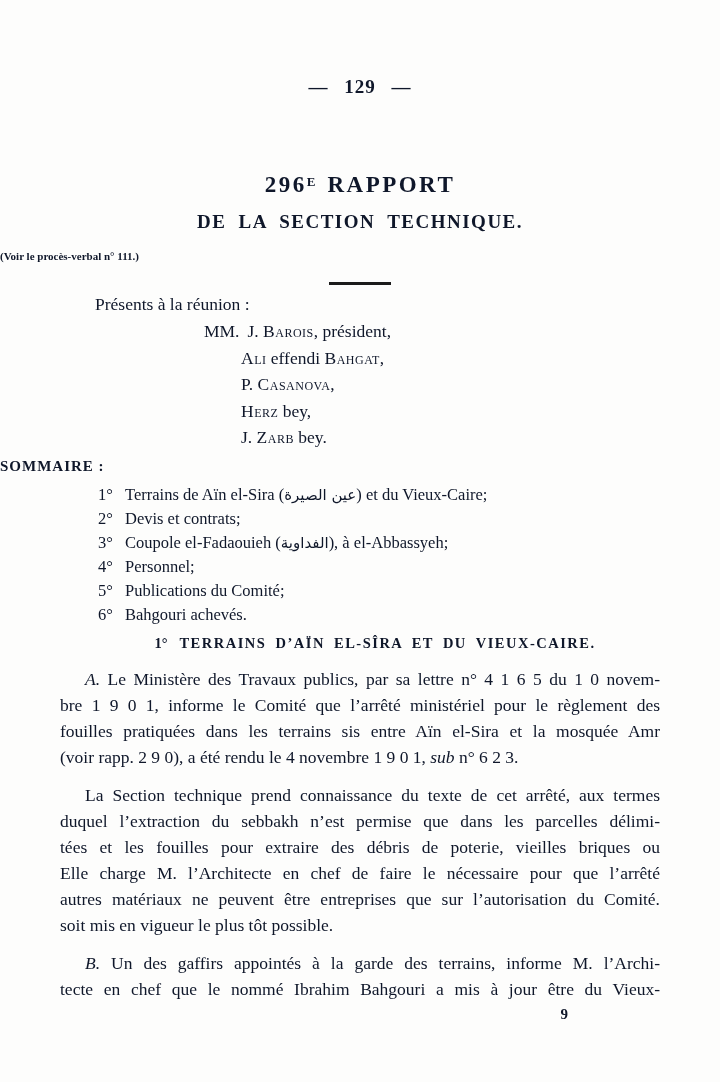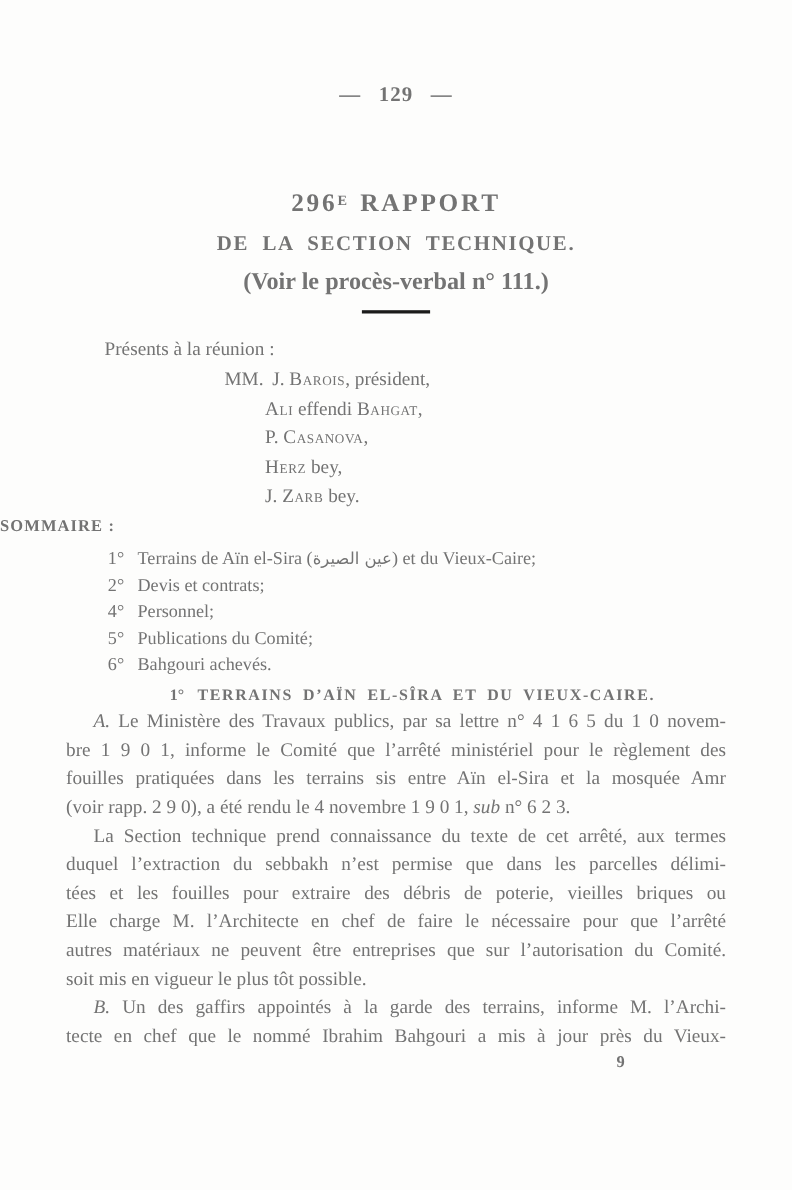--- a/index.html
+++ b/index.html
@@ -1,21 +1,21 @@
 <!DOCTYPE html>
 <html><head>
 <meta charset="utf-8">
 <style>
   html, body { margin: 0; padding: 0; background: #ffffff; }
   .page {
     position: relative;
     width: 720px;
     height: 1082px;
     background: #fdfdfc;
-    color: #737373;
+    color: #0f172a;
     font-family: "Liberation Serif", "DejaVu Serif", serif;
     overflow: hidden;
   }
   .folio {
     margin-top: 76px;
     text-align: center;
     font-size: 19px;
     font-weight: bold;
     letter-spacing: 1px;
     word-spacing: 10px;
@@ -41,32 +41,31 @@
     margin-top: 7px;
     text-align: center;
     font-size: 19px;
     font-weight: bold;
     letter-spacing: 1.5px;
     word-spacing: 6px;
     line-height: 24px;
   }
   .reference {
     margin-top: 11px;
-    text-align: center;
-    font-size: 22px;
+    font-size: 11px;
     font-weight: bold;
     line-height: 22px;
   }
   .rule {
     margin: 15px auto 0 auto;
     width: 62px;
     height: 3px;
     background: #1b1b1b;
   }
-  .attendees { margin-top: 19px; font-size: 17.5px; }
+  .attendees { margin-top: 6px; font-size: 17.5px; }
   .presents { padding-left: 95px; line-height: 27px; }
   .member-list { padding-left: 204px; }
   .member { line-height: 26.5px; }
   .member-rest { padding-left: 37px; }
   .mm { margin-right: 8px; }
   .sc { font-variant: small-caps; letter-spacing: 0.5px; }
   .sommaire-title {
     margin-top: 6px;
     font-size: 15px;
     font-weight: bold;
@@ -86,22 +85,22 @@
     text-align: center;
     font-size: 14.5px;
     font-weight: bold;
     letter-spacing: 1.5px;
     word-spacing: 4px;
     line-height: 19px;
     padding-left: 30px;
   }
   .sh-num { margin-right: 12px; letter-spacing: 0; }
   .bodytext { padding: 0 60px; font-size: 17.5px; }
-  .para { margin-top: 0; }
-  .para-a { margin-top: 0; }
+  .para { margin-top: 12px; }
+  .para-a { margin-top: 13px; }
   .line { line-height: 26px; text-align: justify; text-align-last: justify; }
   .line.last { text-align-last: left; }
   .line.ind { text-indent: 25px; }
   .it { font-style: italic; }
   .signature {
     margin-top: 2px;
     text-align: right;
     padding-right: 152px;
     font-size: 15px;
     font-weight: bold;
@@ -132,20 +131,21 @@
       <div class="member member-rest"><span class="sc">Herz</span><span> bey,</span></div>
       <div class="member member-rest"><span>J. </span><span class="sc">Zarb</span><span> bey.</span></div>
     </div>
   </div>
 
   <div class="sommaire-title">SOMMAIRE :</div>
 
   <div class="som-items">
     <div class="som-item"><span class="som-num">1°</span><span>Terrains de Aïn el-Sira (</span><span class="ar" dir="rtl">عين الصيرة</span><span>) et du Vieux-Caire;</span></div>
     <div class="som-item"><span class="som-num">2°</span><span>Devis et contrats;</span></div>
+    <div class="som-item"><span class="som-num">3°</span><span>Coupole el-Fadaouieh (</span><span class="ar" dir="rtl">الفداوية</span><span>), à el-Abbassyeh;</span></div>
     <div class="som-item"><span class="som-num">4°</span><span>Personnel;</span></div>
     <div class="som-item"><span class="som-num">5°</span><span>Publications du Comité;</span></div>
     <div class="som-item"><span class="som-num">6°</span><span>Bahgouri achevés.</span></div>
   </div>
 
   <div class="section-heading"><span class="sh-num">1°</span><span>TERRAINS D’AÏN EL-SÎRA ET DU VIEUX-CAIRE.</span></div>
 
   <div class="bodytext">
 
     <div class="para para-a">
@@ -159,20 +159,20 @@
       <div class="line ind"><span>La Section technique prend connaissance du texte de cet arrêté, aux termes</span></div>
       <div class="line"><span>duquel l’extraction du sebbakh n’est permise que dans les parcelles délimi-</span></div>
       <div class="line"><span>tées et les fouilles pour extraire des débris de poterie, vieilles briques ou</span></div>
       <div class="line"><span>Elle charge M. l’Architecte en chef de faire le nécessaire pour que l’arrêté</span></div>
       <div class="line"><span>autres matériaux ne peuvent être entreprises que sur l’autorisation du Comité.</span></div>
       <div class="line last"><span>soit mis en vigueur le plus tôt possible.</span></div>
     </div>
 
     <div class="para">
       <div class="line ind"><span></span><span class="it">B.</span><span> Un des gaffirs appointés à la garde des terrains, informe M. l’Archi-</span></div>
-      <div class="line"><span>tecte en chef que le nommé Ibrahim Bahgouri a mis à jour près du Vieux-</span></div>
+      <div class="line"><span>tecte en chef que le nommé Ibrahim Bahgouri a mis à jour être du Vieux-</span></div>
     </div>
 
   </div>
 
   <div class="signature">9</div>
 
 </div>
 
 </body></html>

